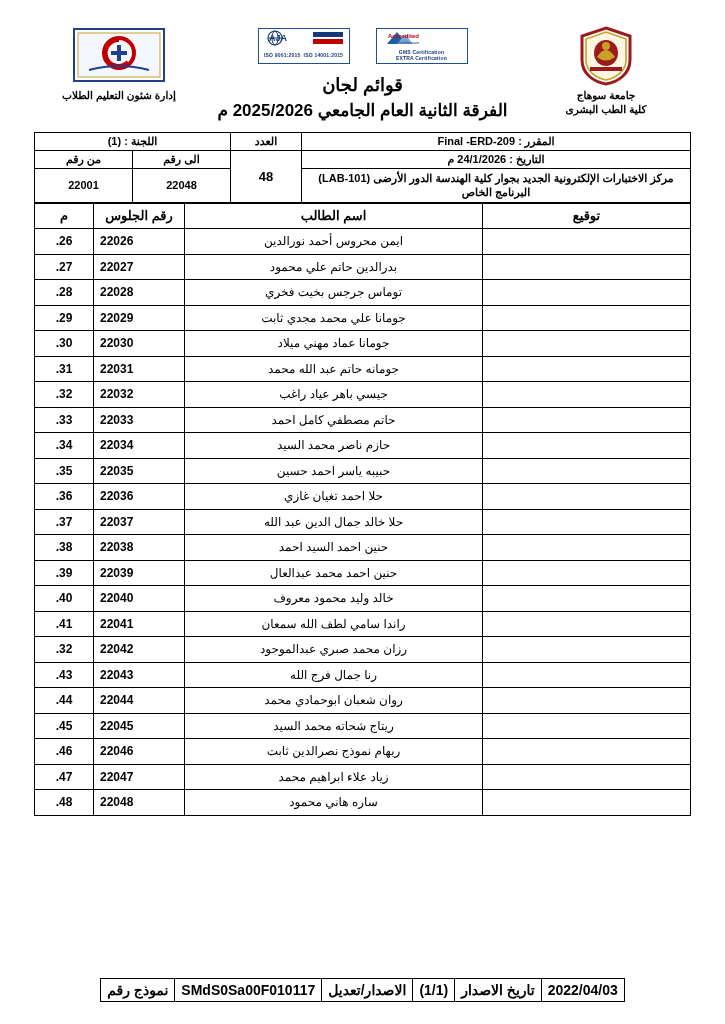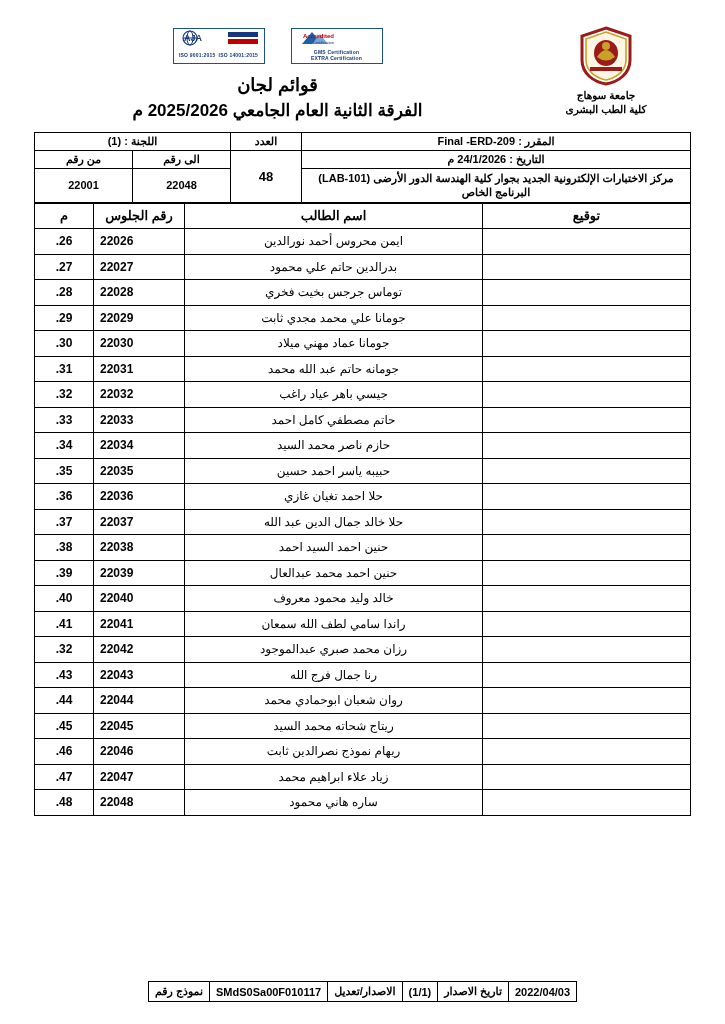--- a/index.html
+++ b/index.html
@@ -162,21 +162,21 @@
     bottom: 22px;
     right: 34px;
     left: 34px;
   }
   .footer-table {
     margin: 0 auto;
     table-layout: fixed;
   }
   .footer-table td {
     border: 1px solid #000;
-    font-size: 11px;
+    font-size: 14px;
     font-weight: bold;
     padding: 3px 6px;
     text-align: center;
     white-space: nowrap;
     margin-left: 16px;
   }
 </style>
 </head>
 <body>
 
@@ -225,20 +225,34 @@
               <rect x="52" y="9" width="30" height="5" fill="#c00000"></rect>
             </svg>
           </div>
           <div class="ab-bot">ISO 9001:2015&nbsp;&nbsp;ISO 14001:2015</div>
         </div>
       </div>
       <div class="ttl1">قوائم لجان</div>
       <div class="ttl2">الفرقة الثانية العام الجامعي 2025/2026 م</div>
     </div>
 
+    <div class="hdr-side">
+      <div class="logo-wrap">
+        <svg class="logo" width="96" height="58" viewBox="0 0 96 58">
+          <rect x="3" y="3" width="90" height="52" fill="#ffffff" stroke="#1f3f8f" stroke-width="2"></rect>
+          <rect x="7" y="7" width="82" height="44" fill="#f4f7fd" stroke="#c8a227" stroke-width="1"></rect>
+          <circle cx="48" cy="27" r="15" fill="none" stroke="#c00000" stroke-width="4"></circle>
+          <path d="M48 14 a13 13 0 1 0 9 22" fill="none" stroke="#c00000" stroke-width="4"></path>
+          <rect x="40" y="25" width="16" height="4" fill="#1f3f8f"></rect>
+          <rect x="46" y="19" width="4" height="16" fill="#1f3f8f"></rect>
+          <path d="M18 44 q30 -8 60 0" fill="none" stroke="#1f3f8f" stroke-width="2"></path>
+        </svg>
+      </div>
+      <div class="cap">إدارة شئون التعليم الطلاب</div>
+    </div>
   </div>
 
   <table class="info-table">
     <tbody>
         <tr>
       <td class="info-left-cell course-line">
         <span>المقرر :</span>
         <span>Final -ERD-209</span>
       </td>
       <td class="info-num-cell b" rowspan="1">العدد</td>

